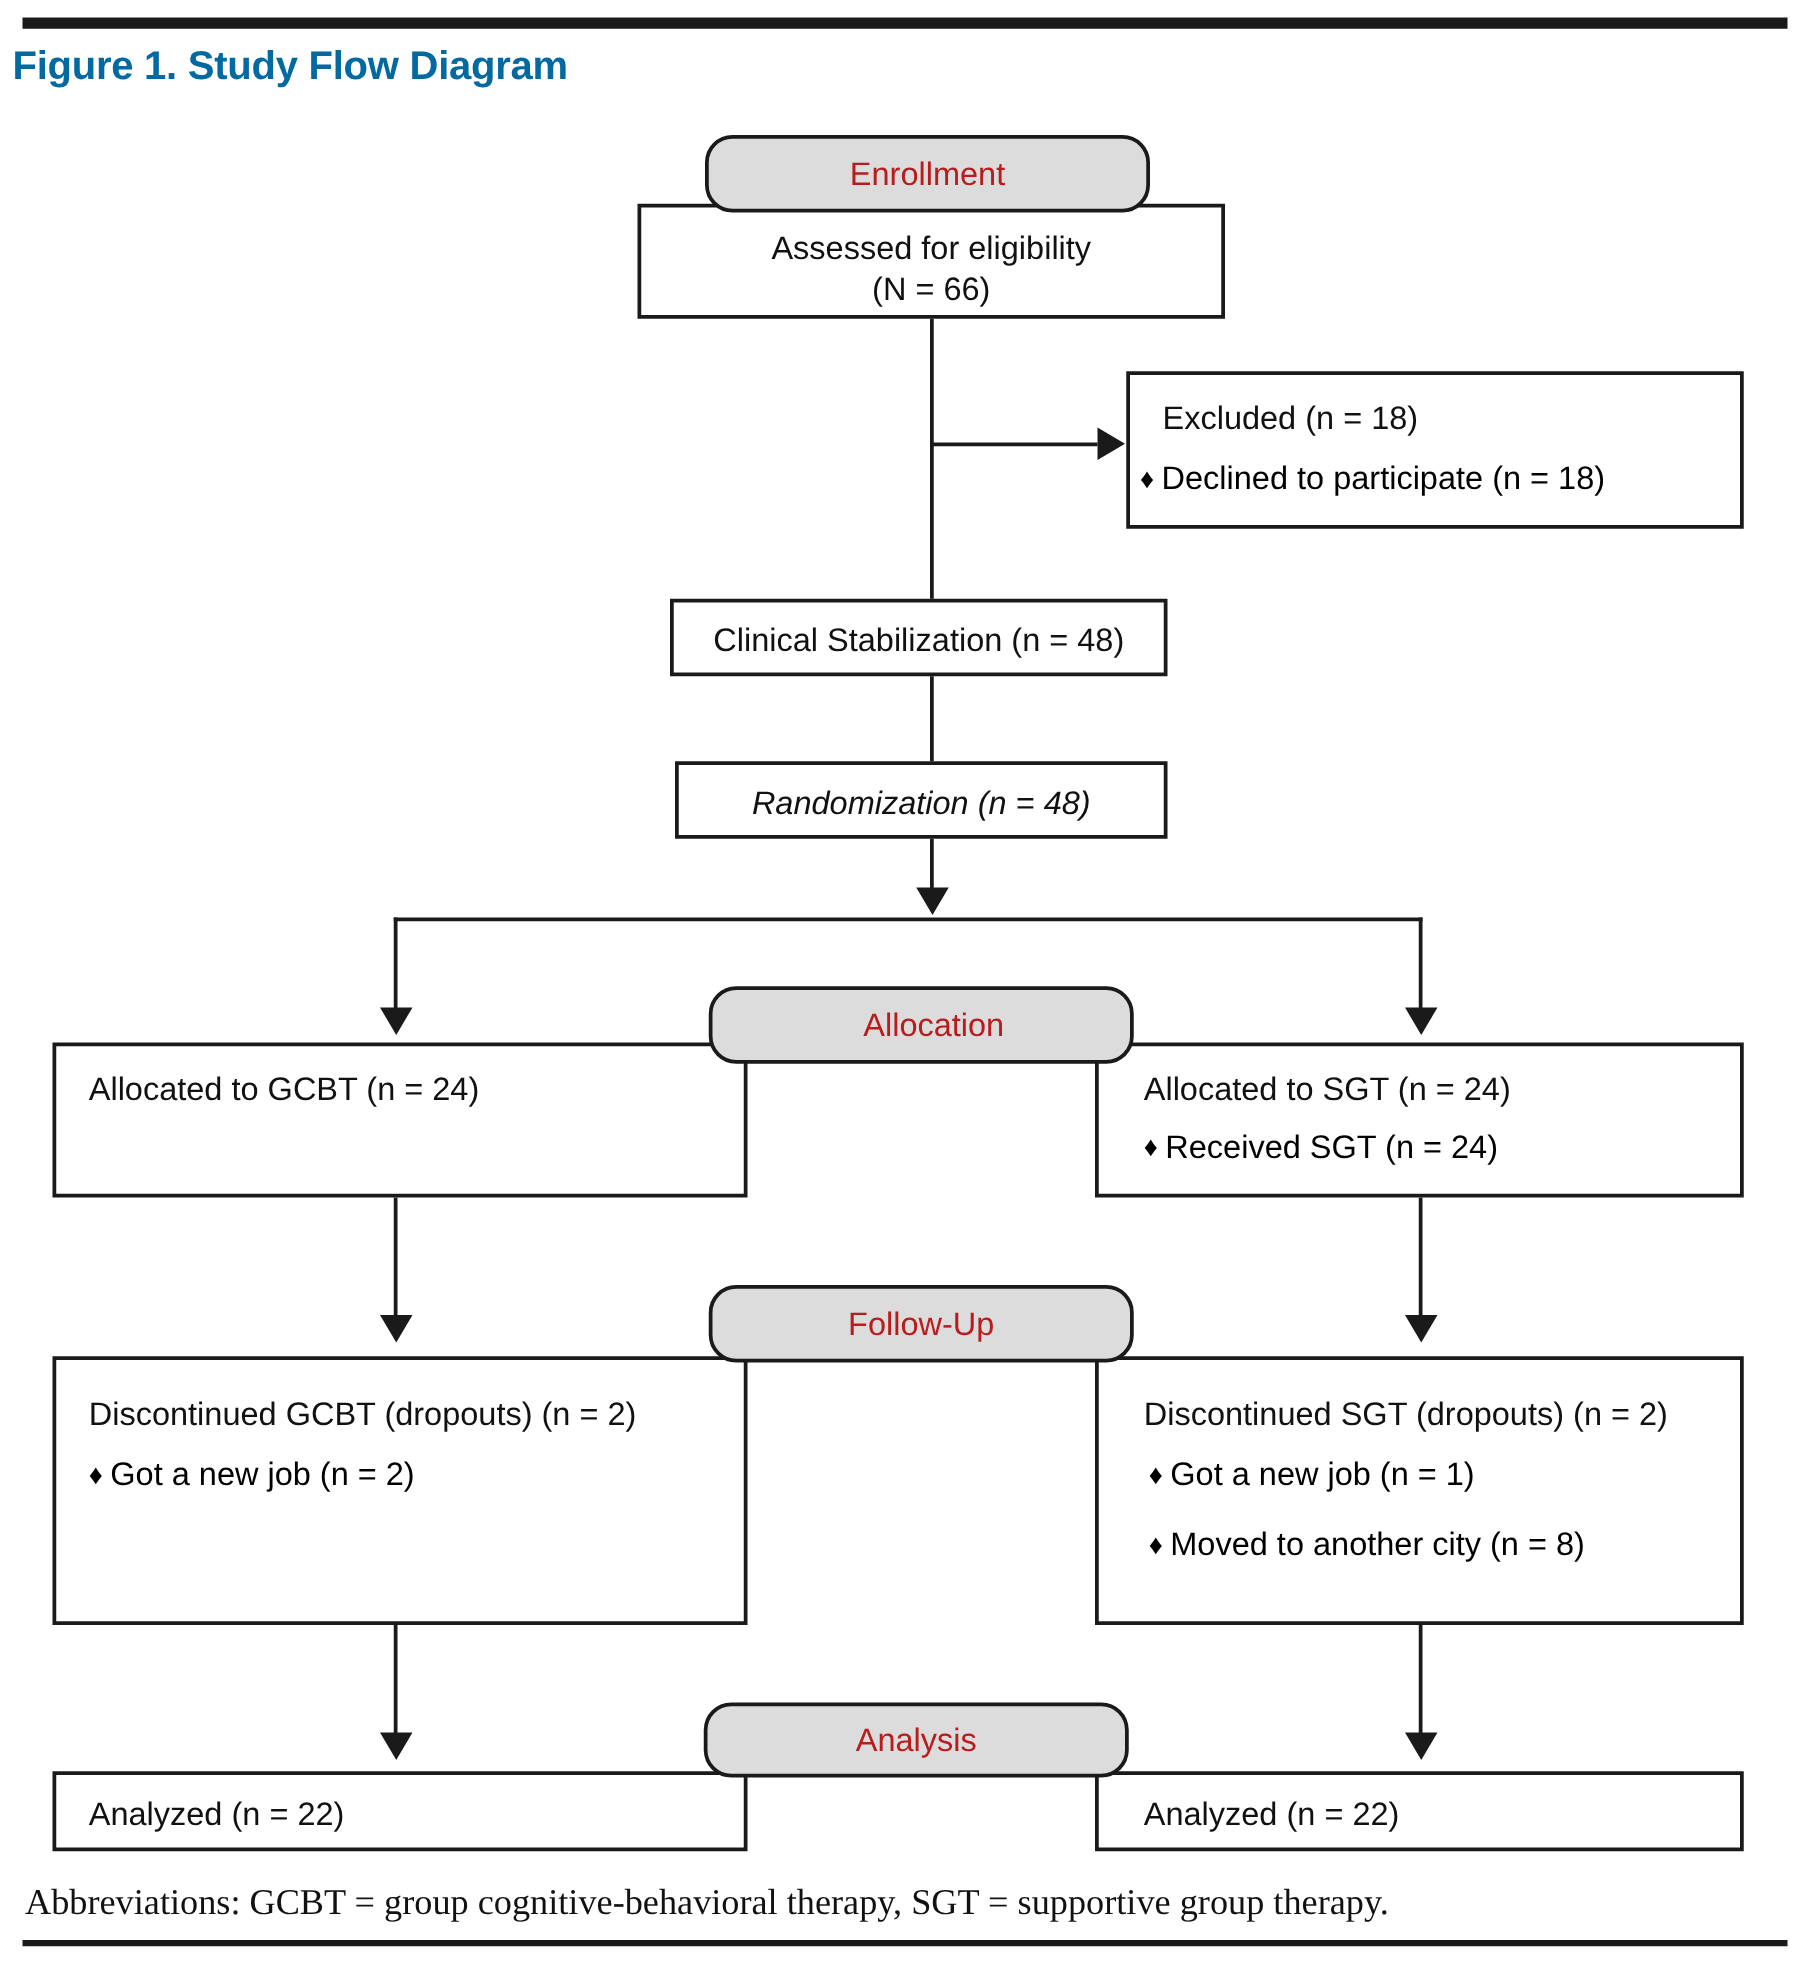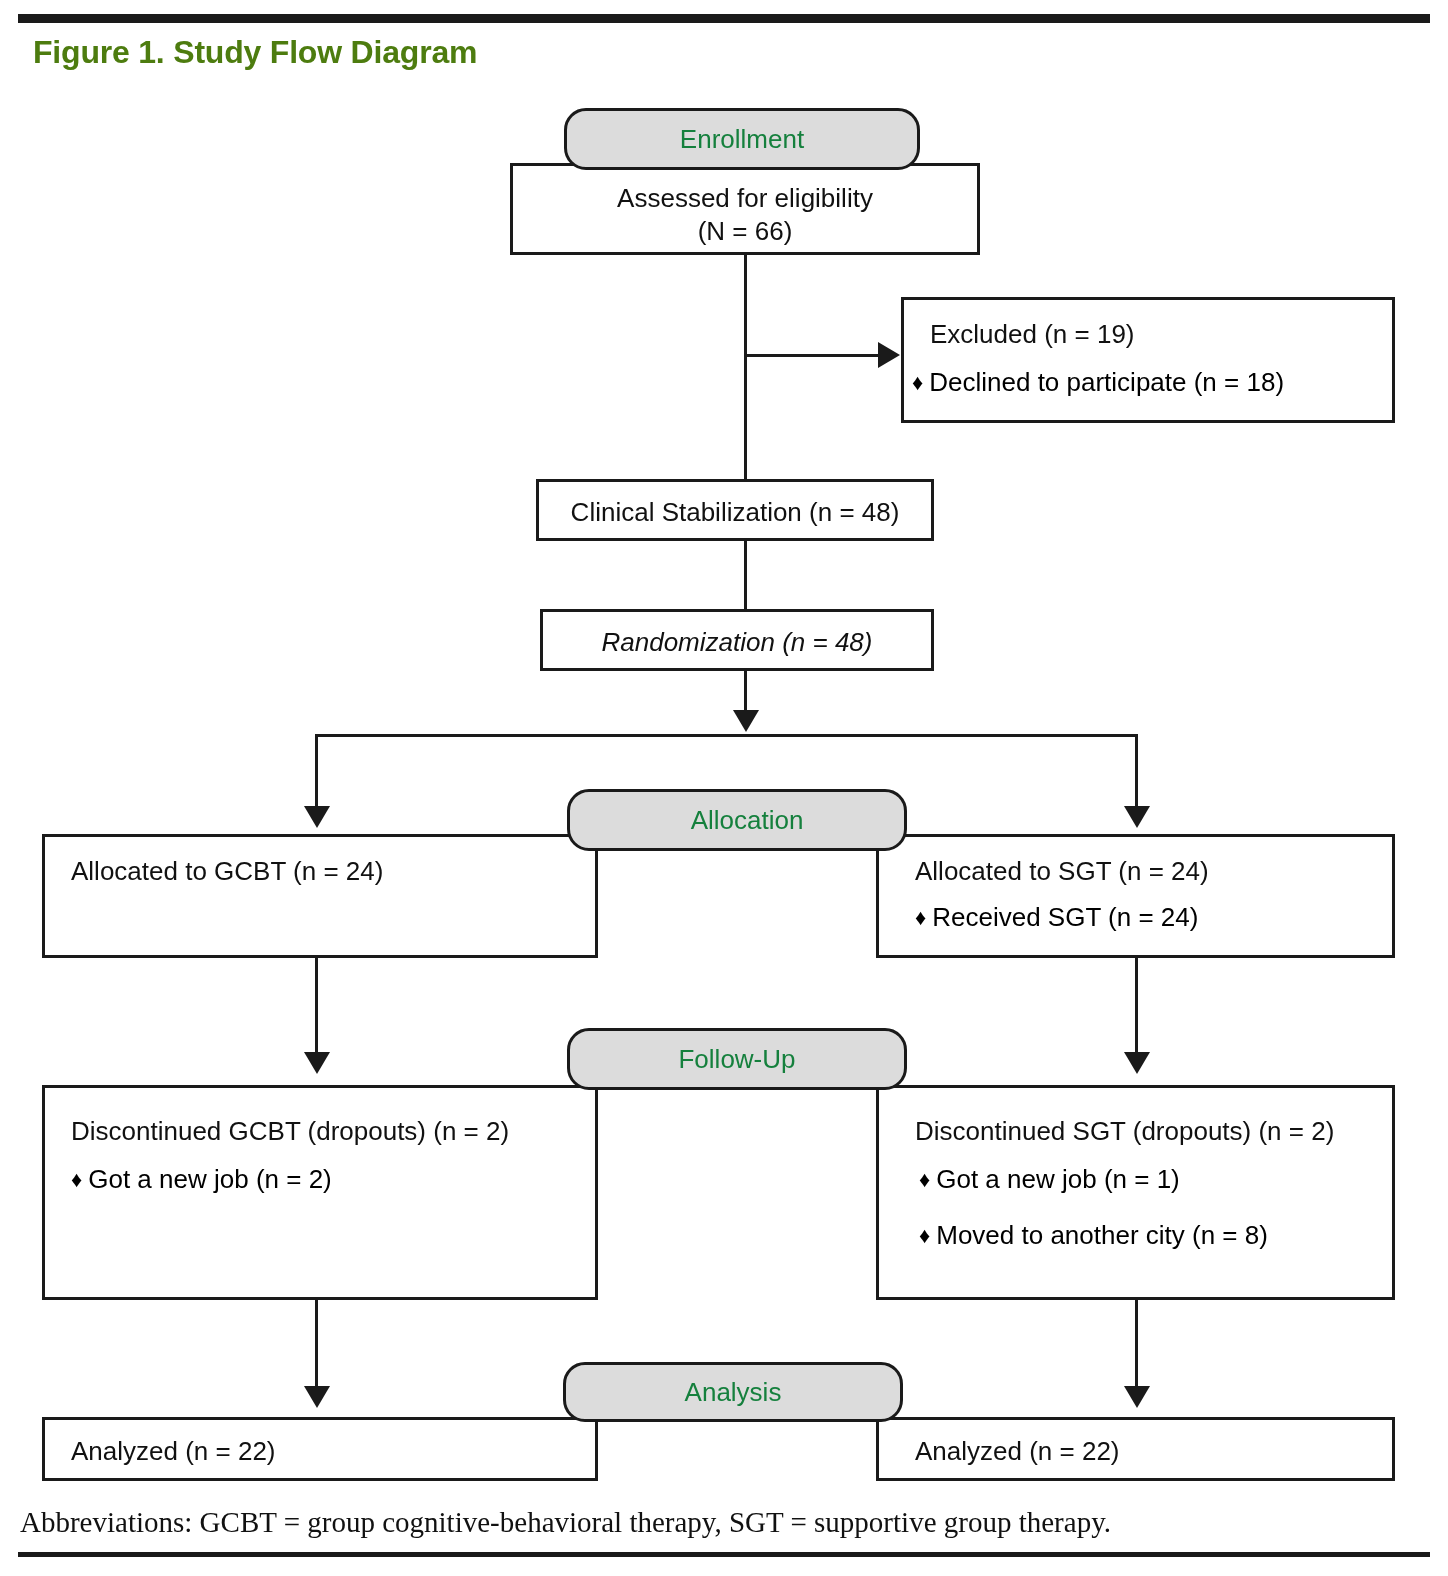--- a/index.html
+++ b/index.html
@@ -10,23 +10,23 @@
     -webkit-font-smoothing:antialiased;
   }
   #page{position:relative;width:1448px;height:1576px;overflow:hidden;}
 
   
   .rule-top{
     position:absolute;left:18px;top:14px;width:1412px;height:9px;
     background:#1a1a1a;
   }
   .fig-title{
-    position:absolute;left:33px;top:34px;
+    position:absolute;left:10px;top:34px;
     font-size:32px;font-weight:bold;letter-spacing:-0.2px;
-    color:#4d7c0f;white-space:nowrap;
+    color:#0369a1;white-space:nowrap;
   }
 
   
   .box{
     position:absolute;box-sizing:border-box;
     border:3px solid #1a1a1a;background:#ffffff;
   }
   .box .txt{
     position:absolute;left:0;right:0;
     font-size:26px;line-height:1.28;color:#111;
@@ -37,21 +37,21 @@
   .bullets li{
     font-size:26px;line-height:1.3;white-space:nowrap;
   }
   .dia{display:inline-block;margin-right:6px;font-size:22px;vertical-align:1px;}
 
   
   .pill{
     position:absolute;box-sizing:border-box;
     background:#dcdcdc;border:3px solid #1a1a1a;border-radius:22px;
     display:flex;align-items:center;justify-content:center;
-    font-size:26px;color:#15803d;z-index:5;
+    font-size:26px;color:#b91c1c;z-index:5;
   }
 
   
   .vline{position:absolute;width:3px;background:#1a1a1a;}
   .hline{position:absolute;height:3px;background:#1a1a1a;}
   .arrow-down{
     position:absolute;width:0;height:0;
     border-left:13px solid transparent;border-right:13px solid transparent;
     border-top:22px solid #1a1a1a;
   }
@@ -87,21 +87,21 @@
   <div class="pill" style="left:564px;top:108px;width:356px;height:62px;">
     <span>Enrollment</span>
   </div>
 
   <div class="vline" style="left:744px;top:255px;height:235px;"></div>
 
   <div class="hline" style="left:744px;top:354px;width:134px;"></div>
   <div class="arrow-right" style="left:878px;top:342px;"></div>
 
   <div class="box" style="left:901px;top:297px;width:494px;height:126px;">
-    <div class="txt lead" style="top:18px;left:26px;right:auto;text-align:left;">Excluded (n = 19)</div>
+    <div class="txt lead" style="top:18px;left:26px;right:auto;text-align:left;">Excluded (n = 18)</div>
     <ul class="bullets" style="position:absolute;top:66px;left:8px;">
       <li>
         <span class="dia">♦</span><span>Declined to participate (n = 18)</span>
       </li>
     </ul>
   </div>
 
   <div class="box center" style="left:536px;top:479px;width:398px;height:62px;padding-left:40px;">
     <div class="txt" style="top:14px;">Clinical Stabilization (n = 48)</div>
   </div>

